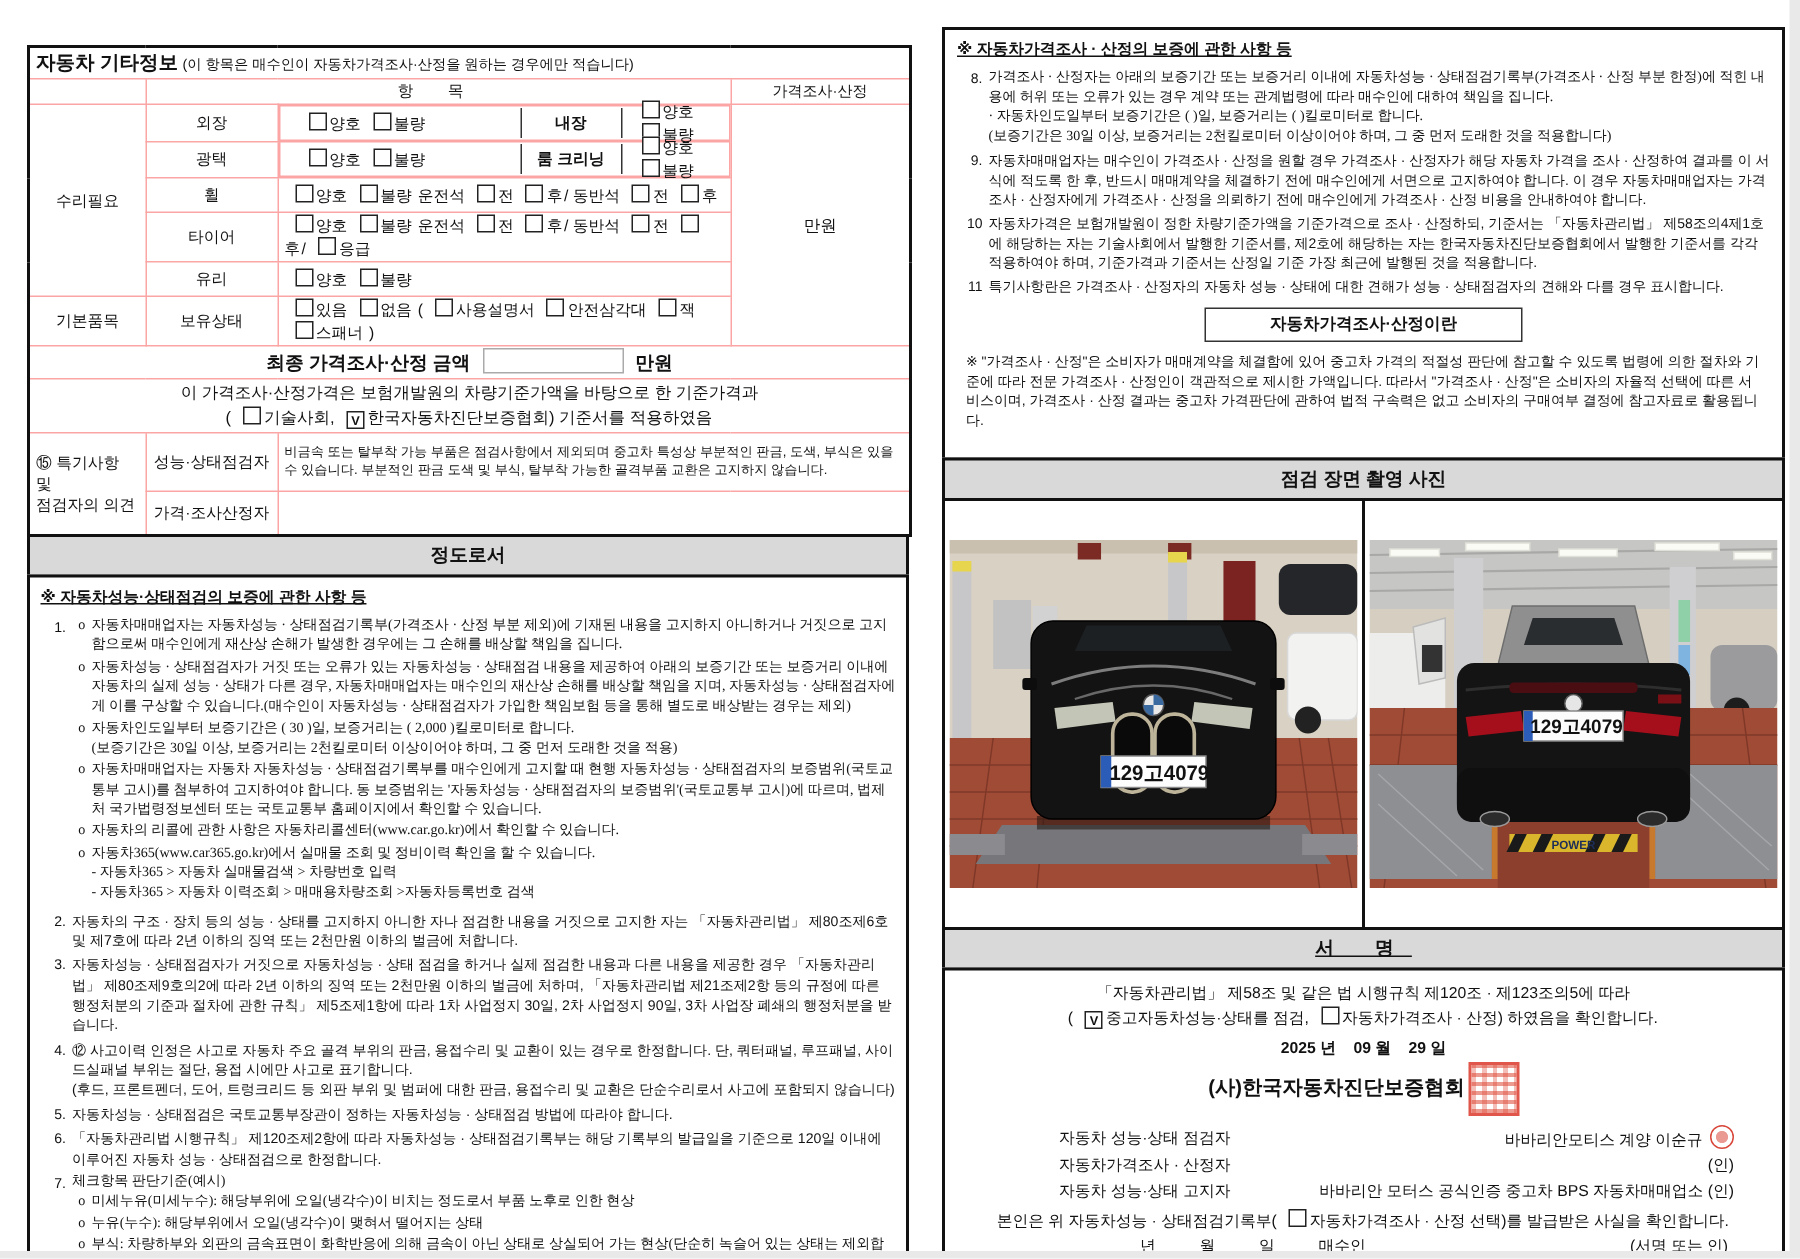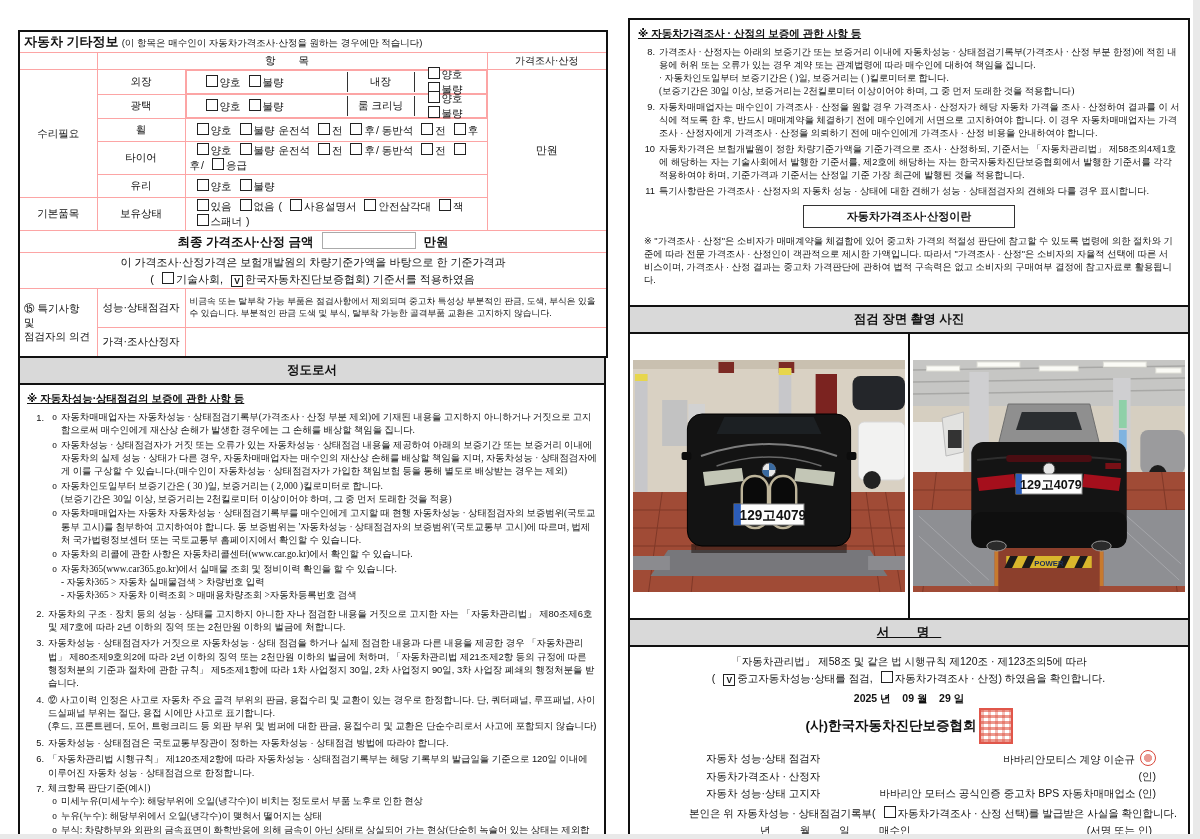--- a/index.html
+++ b/index.html
@@ -16,21 +16,21 @@
   table.t1{border:2px solid #111;}
   .title-row td{font-size:11px;padding:4px 6px;}
   .title-row b{font-size:13px;}
   .small{font-size:9.5px;}
   .c{text-align:center;}
   .hd{letter-spacing:10px;font-weight:normal;}
   .hd2{font-size:10px;letter-spacing:0;}
   .optcell{padding-left:8px;}
   .split{display:flex;align-items:center;padding:0;}
   .split .half{flex:0 0 148px;padding-left:8px;}
-  .split .midlbl{flex:0 0 66px;text-align:right;border-left:1px solid #333;border-right:1px solid #333;align-self:stretch;display:flex;align-items:center;justify-content:center;}
+  .split .midlbl{flex:0 0 66px;text-align:right;border-left:1px solid #333;border-right:1px solid #333;align-self:stretch;display:flex;align-items:center;justify-content:center;font-weight:bold;}
   .split .half2{flex:1;padding-left:6px;}
   .cb{display:inline-block;width:10px;height:10px;border:1.3px solid #222;margin:0 2px 0 7px;
       vertical-align:-1px;font-size:8.5px;line-height:10px;text-align:center;font-weight:bold;background:#fff;}
   .tok{margin-right:1px;}
   .unit{font-size:11px;}
   .amount{text-align:center;padding:5px 0;font-size:12.5px;font-weight:bold;}
   .input-box{display:inline-block;width:92px;height:15px;border:1px solid #aaa;vertical-align:-3px;margin:0 8px;}
   .basis{text-align:center;font-size:11px;padding:3px 0;line-height:1.5;}
   .splabel{white-space:pre-line;font-size:10.5px;text-align:left;padding-left:8px;}
   .sp-note{font-size:8.8px;line-height:1.35;padding:2px 4px;}
@@ -64,21 +64,21 @@
   .sign-date{font-weight:bold;margin:6px 0 2px 0;}
   .sign-org{font-size:13.5px;font-weight:bold;margin:2px 0 6px 0;}
   .seal-sq{display:inline-block;width:30px;height:32px;border:2px solid #e0564a;vertical-align:middle;
            margin-left:2px;background:
            repeating-linear-gradient(0deg,rgba(221,70,52,.55) 0 3px,transparent 3px 6px),
            repeating-linear-gradient(90deg,rgba(221,70,52,.35) 0 3px,transparent 3px 7px);}
   .seal-rd{display:inline-block;width:14px;height:14px;border:1.6px solid #d8473a;border-radius:50%;
            vertical-align:-3px;margin-left:5px;
            background:radial-gradient(circle,rgba(216,71,58,.55) 0 38%,transparent 44%);}
   .srow{display:flex;justify-content:space-between;align-items:center;padding:0 22px 0 66px;margin:3px 0;}
-  .confirm-line{text-align:right;margin:5px 0 2px 0;}
+  .confirm-line{text-align:center;margin:5px 0 2px 0;}
   .buyer-row{display:flex;justify-content:space-between;padding:0 26px 0 120px;margin:3px 0;}
 </style>
 </head>
 <body>
 
 <div class="page">
 
   <div class="col-left">
 
     <table class="t1">

